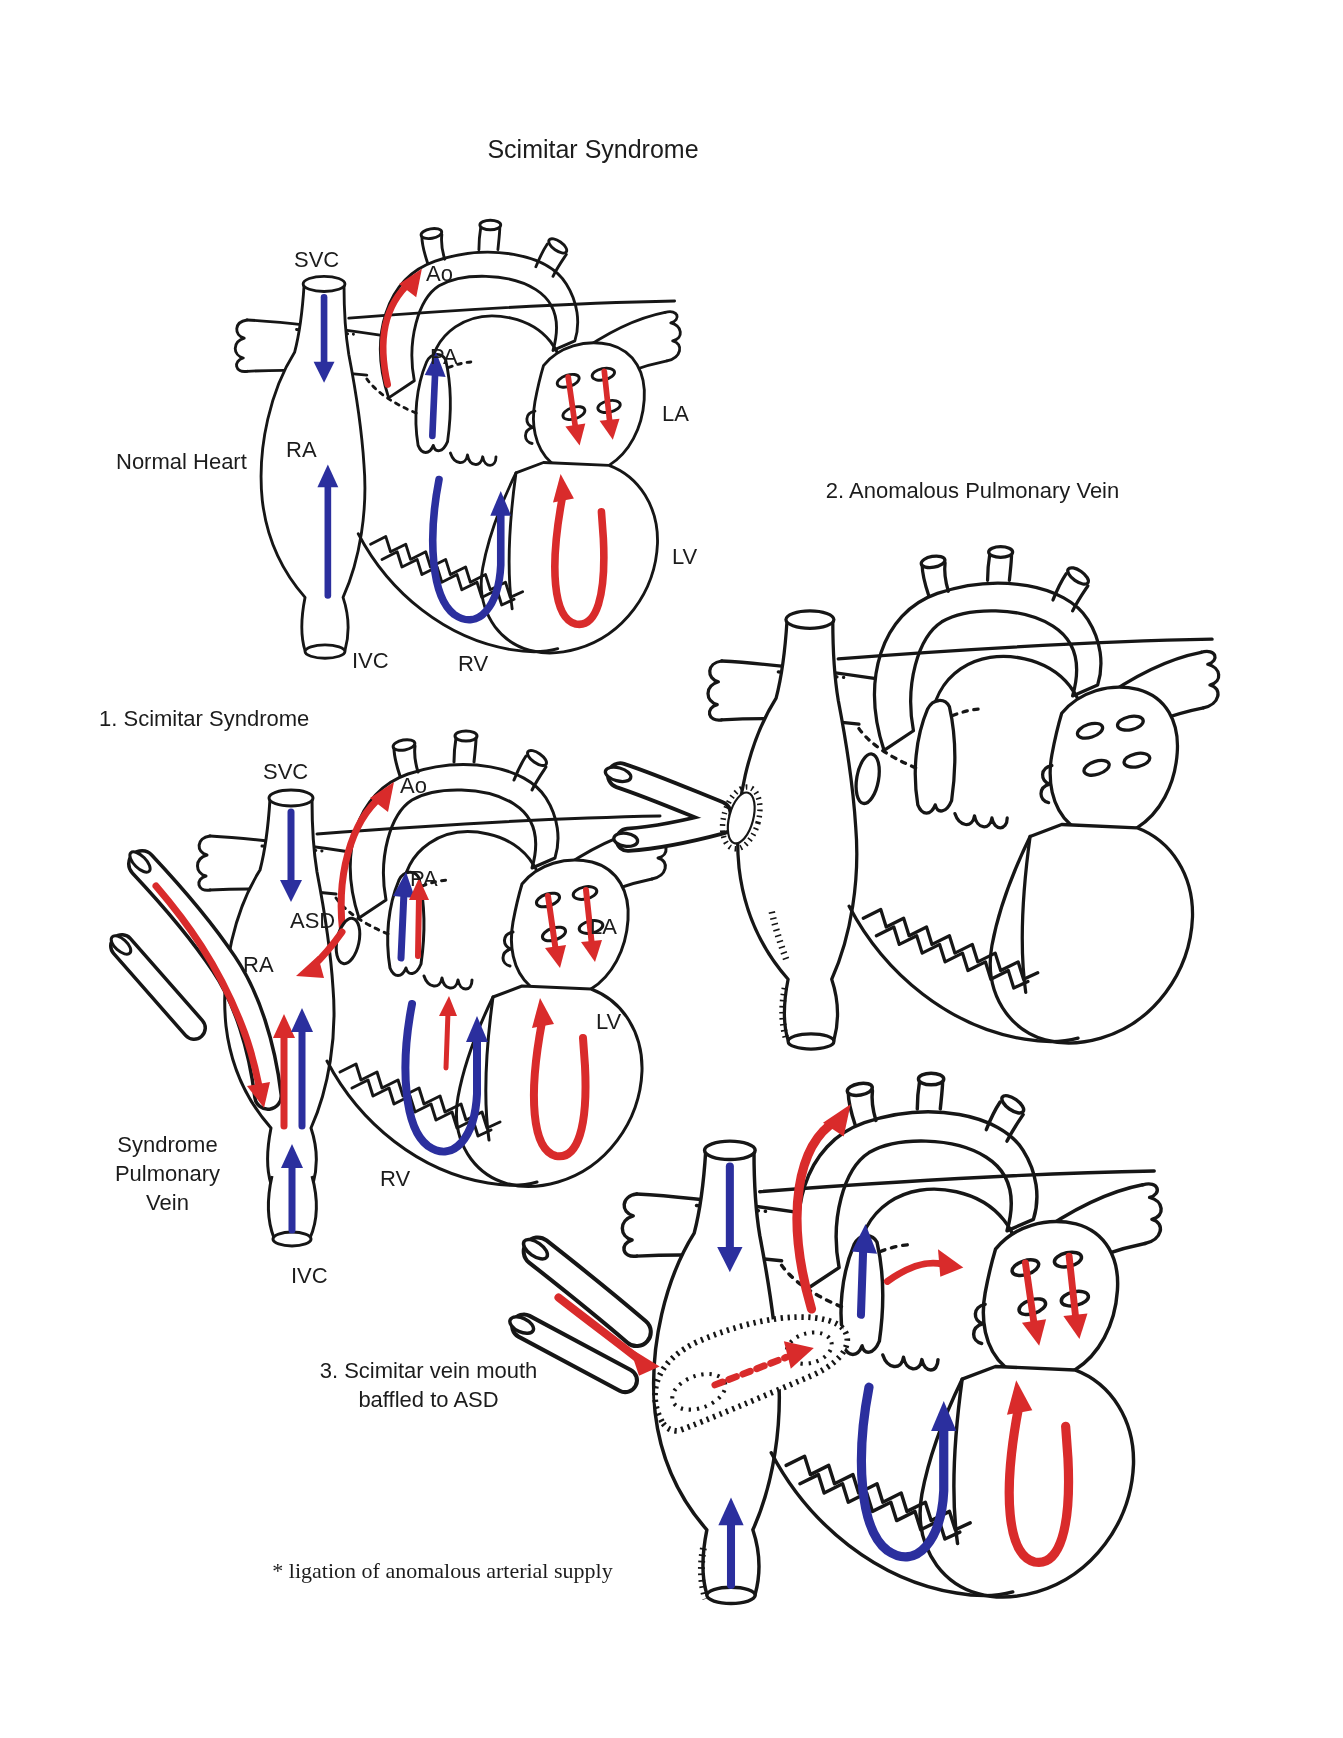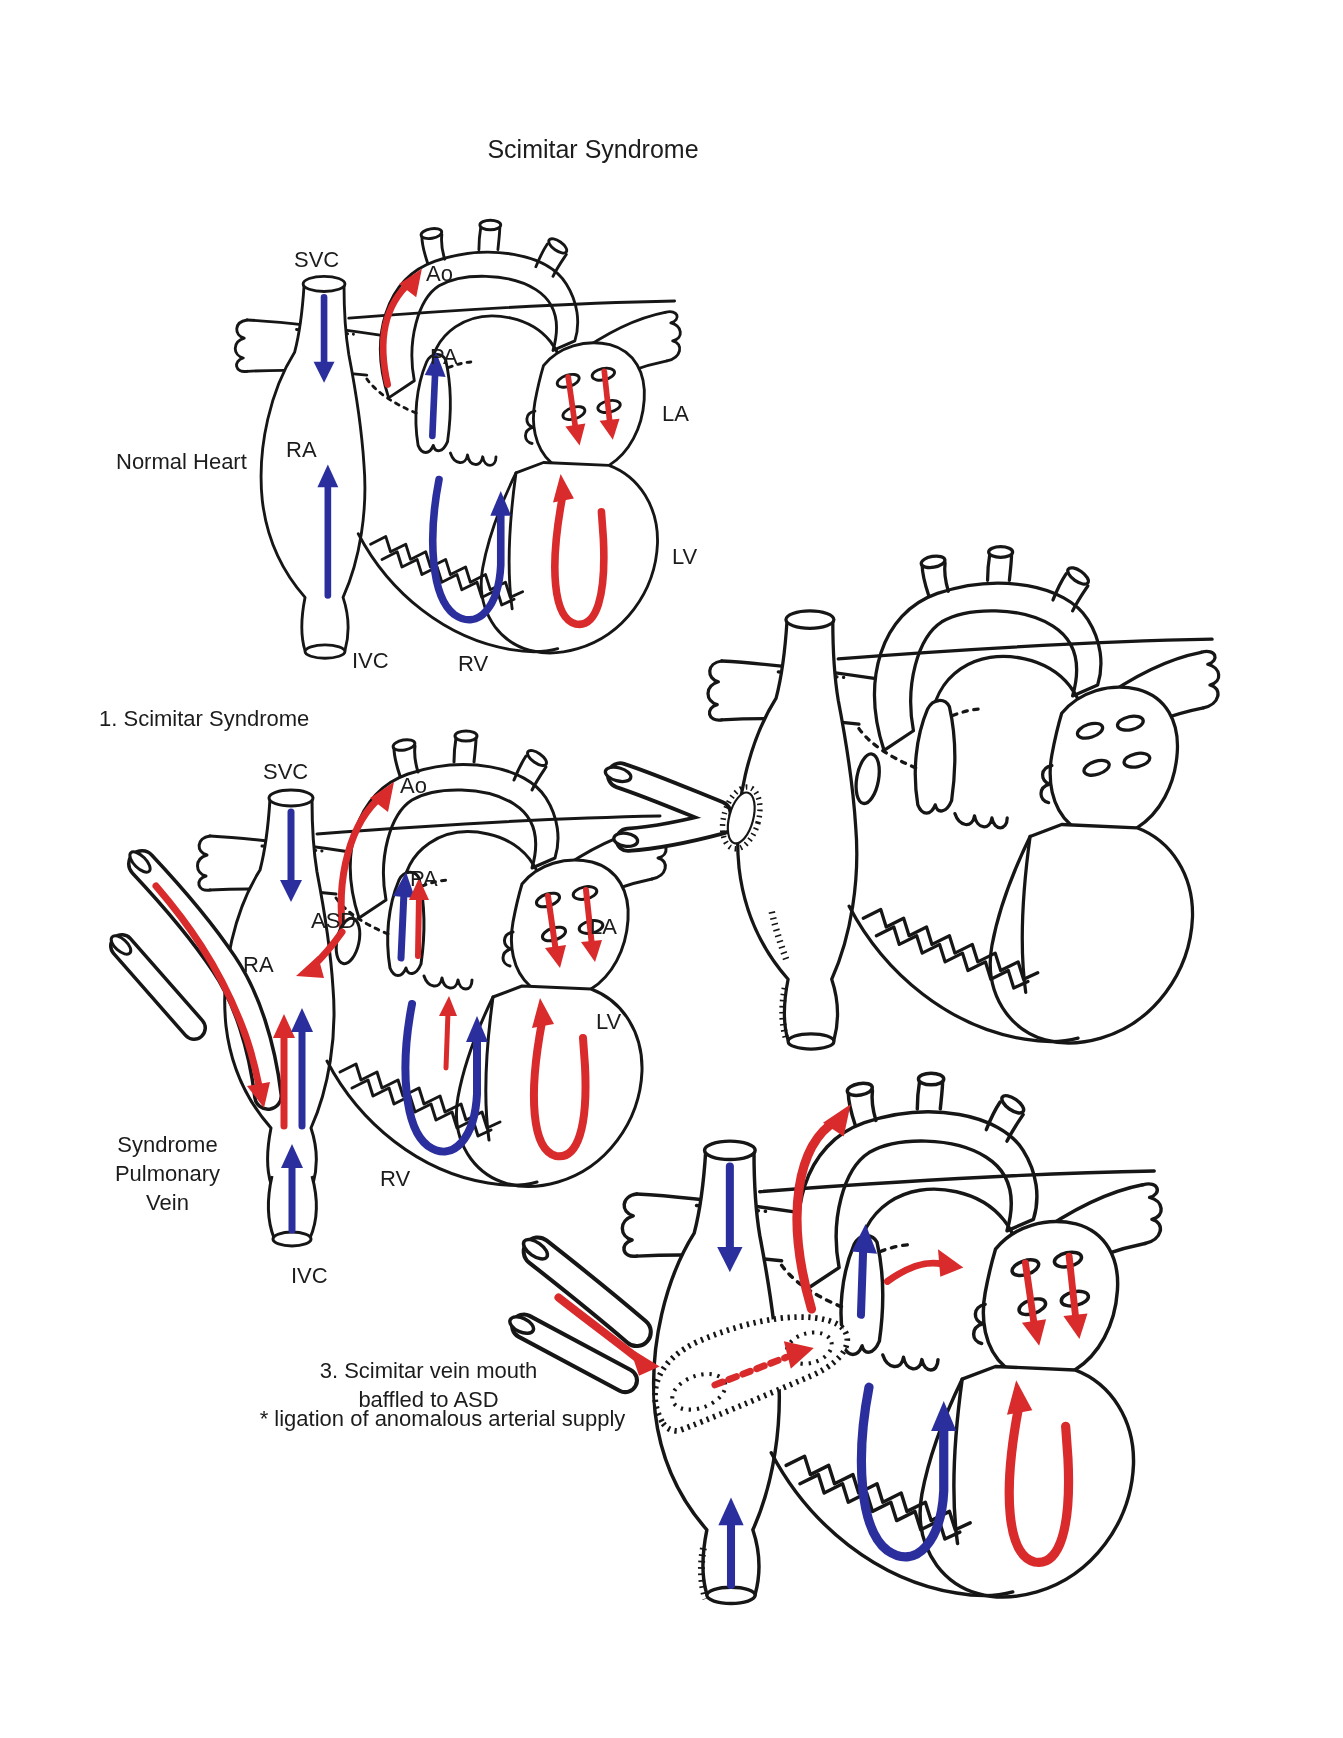--- a/index.html
+++ b/index.html
@@ -213,36 +213,37 @@
 <span class="lbl" style="left:116px;top:448px;">Normal Heart</span>
 <span class="lbl" style="left:286px;top:436px;">RA</span>
 <span class="lbl" style="left:672px;top:543px;">LV</span>
 <span class="lbl" style="left:352px;top:647px;">IVC</span>
 <span class="lbl" style="left:458px;top:650px;">RV</span>
 
 <span class="lbl" style="left:99px;top:705px;">1. Scimitar Syndrome</span>
 <span class="lbl" style="left:263px;top:758px;">SVC</span>
 <span class="lbl" style="left:400px;top:772px;">Ao</span>
 <span class="lbl" style="left:410px;top:865px;">PA</span>
-<span class="lbl" style="left:290px;top:907px;margin-left:21px;">ASD</span>
+<span class="lbl" style="left:290px;top:907px;">ASD</span>
 <span class="lbl" style="left:243px;top:951px;">RA</span>
 <span class="lbl" style="left:590px;top:913px;">LA</span>
 <span class="lbl" style="left:596px;top:1008px;">LV</span>
 <span class="lbl" style="left:380px;top:1165px;">RV</span>
 <span class="lbl" style="left:291px;top:1262px;">IVC</span>
 
 <div class="block" style="left:100px;top:1130px;width:135px;">
   <span>Syndrome</span>
   <span>Pulmonary</span>
   <span>Vein</span>
 </div>
 
 <div class="block" style="left:790px;top:476px;width:365px;">
+  <span>2. Anomalous Pulmonary Vein</span>
 </div>
 
 <div class="block" style="left:276px;top:1356px;width:305px;">
   <span>3. Scimitar vein mouth</span>
   <span>baffled to ASD</span>
 </div>
 
-<div class="block" style="left:220px;top:1404px;width:445px;">
+<div class="block" style="left:220px;top:1556px;width:445px;font-family:Liberation Serif, serif;">
   <span>* ligation of anomalous arterial supply</span>
 </div>
 
 </body></html>

